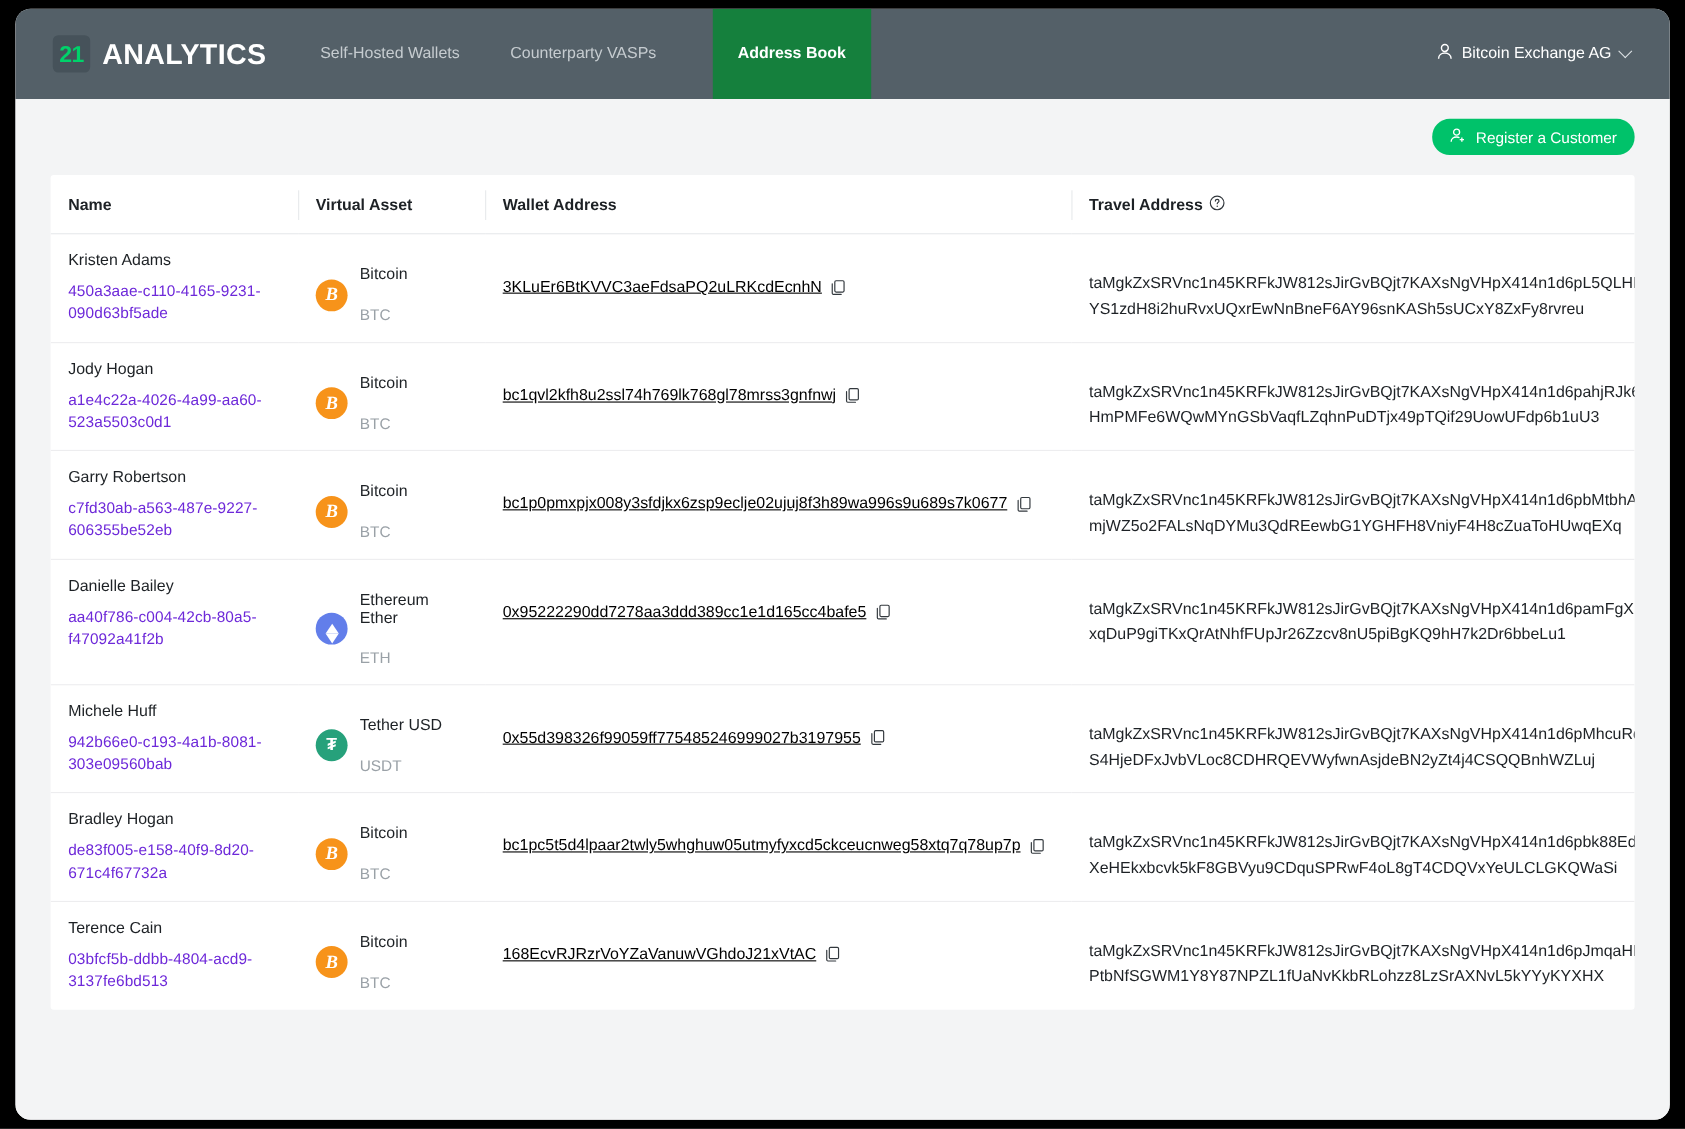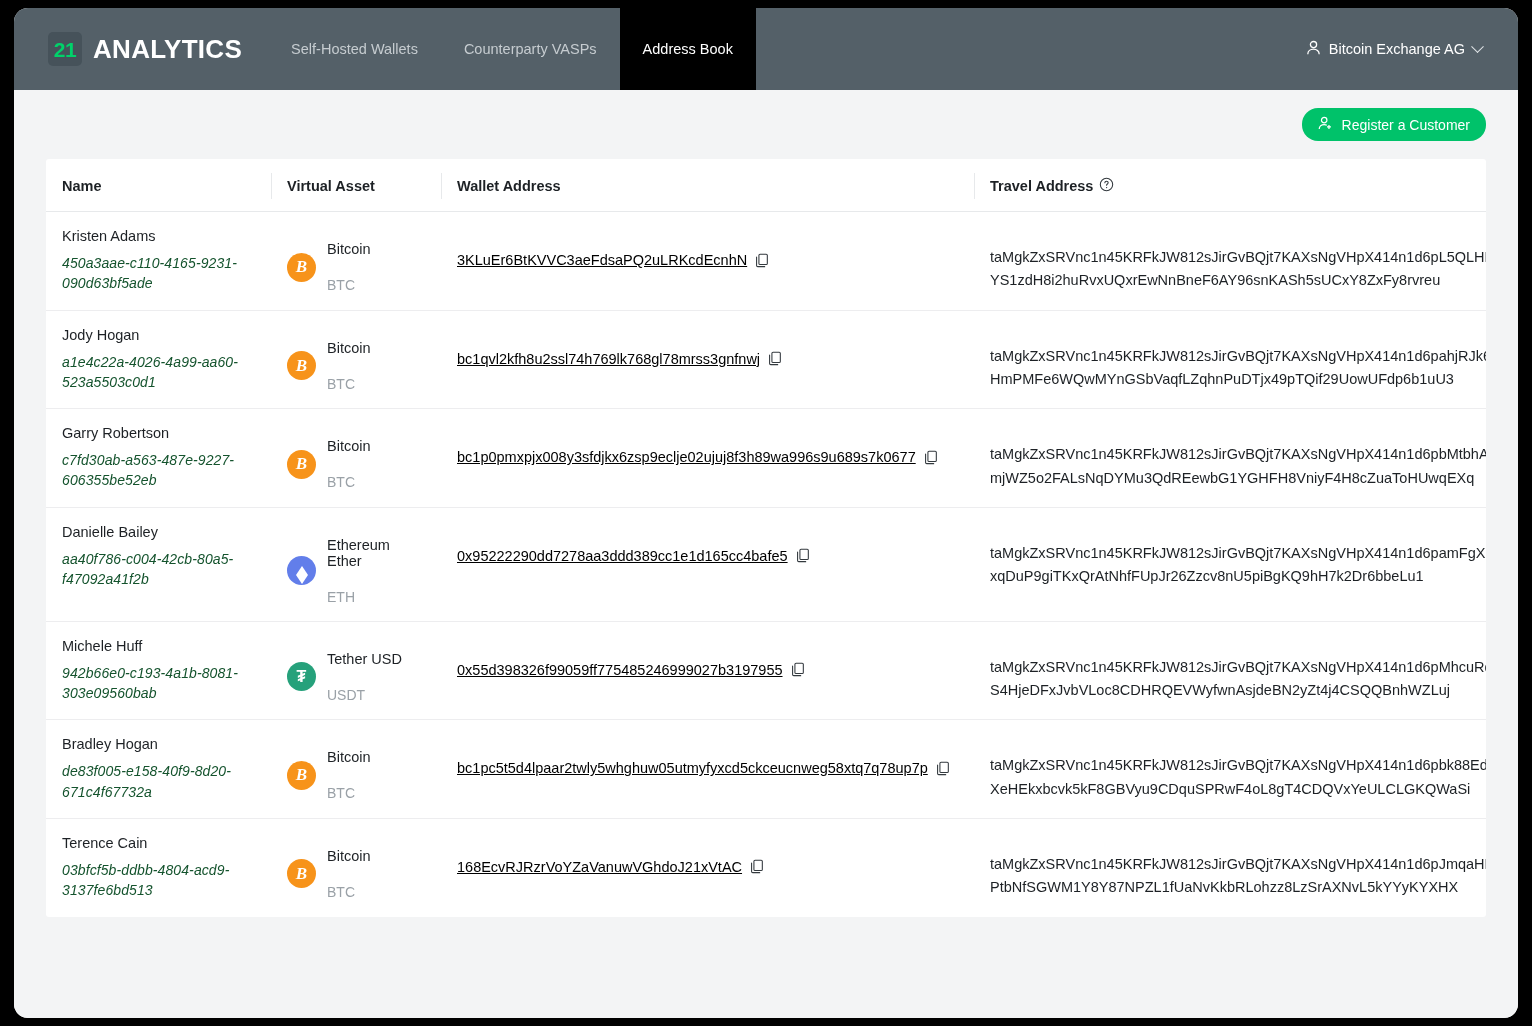--- a/index.html
+++ b/index.html
@@ -55,23 +55,24 @@
   .nav { display: flex; align-items: stretch; }
   .nav-item {
     display: flex; align-items: center;
     padding: 0 23px;
     color: #c6ccd0;
     font-size: 14.5px;
     cursor: pointer;
     white-space: nowrap;
   }
   .nav-item.active {
-    background: #000000;
+    background: #15803d;
     color: #ffffff;
-    font-weight: normal;
+    font-weight: bold;
+    margin-left: 28px;
   }
   .header-spacer { flex: 1; }
   .user-menu {
     display: flex; align-items: center; gap: 8px;
     padding-right: 36px;
     color: #ffffff;
     font-size: 14.5px;
     cursor: pointer;
   }
   .chev {
@@ -145,24 +146,23 @@
   tbody tr:last-child td { border-bottom: none; }
   .cell-pad { padding-left: 16px; padding-right: 14px; }
 
   .cust-name {
     font-size: 14.5px;
     color: #1d2125;
     margin-bottom: 9px;
   }
   .cust-id {
     font-size: 14px;
-    color: #14532d;
+    color: #6d28d9;
     line-height: 1.45;
     letter-spacing: 0.1px;
-    font-style: italic;
   }
 
   .asset-cell { display: flex; align-items: center; gap: 11px; padding-top: 13px; }
   .coin {
     width: 29px; height: 29px; border-radius: 50%;
     flex: 0 0 auto;
     display: flex; align-items: center; justify-content: center;
     color: #fff; font-weight: bold;
   }
   .coin.btc { background: #f7931a; font-size: 17px; font-style: italic; font-family: "Liberation Serif", serif; }

